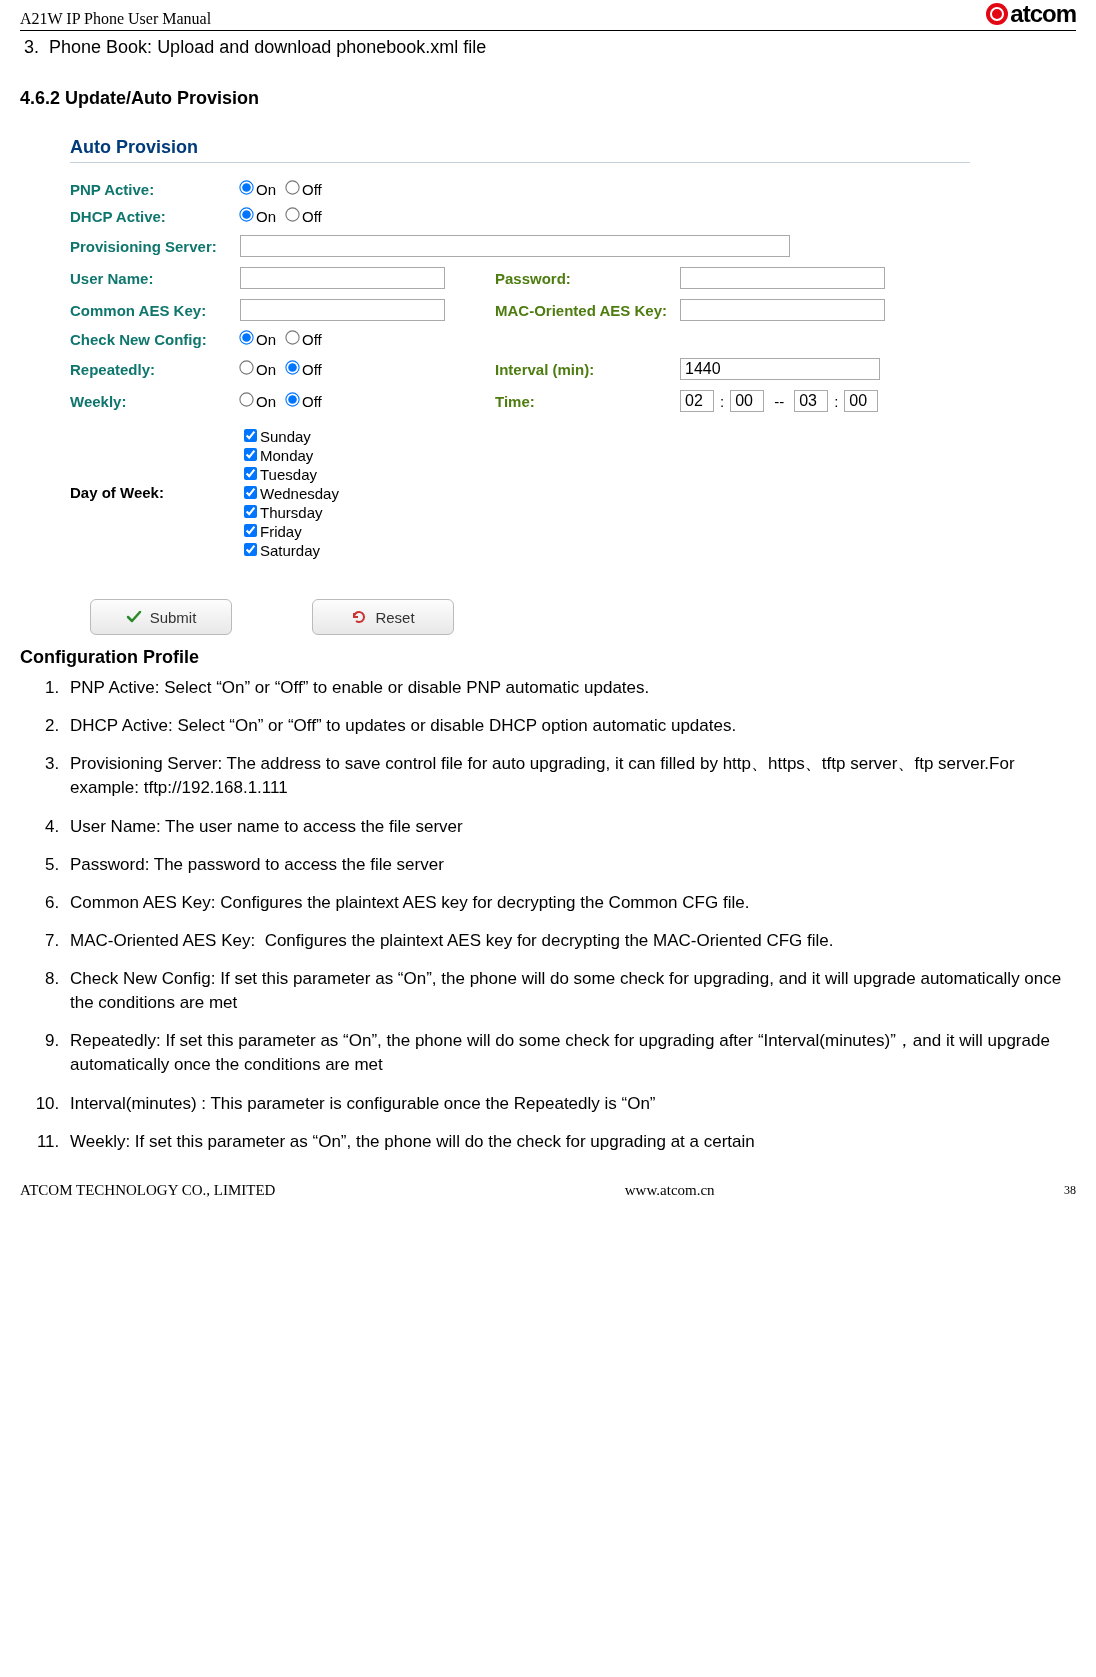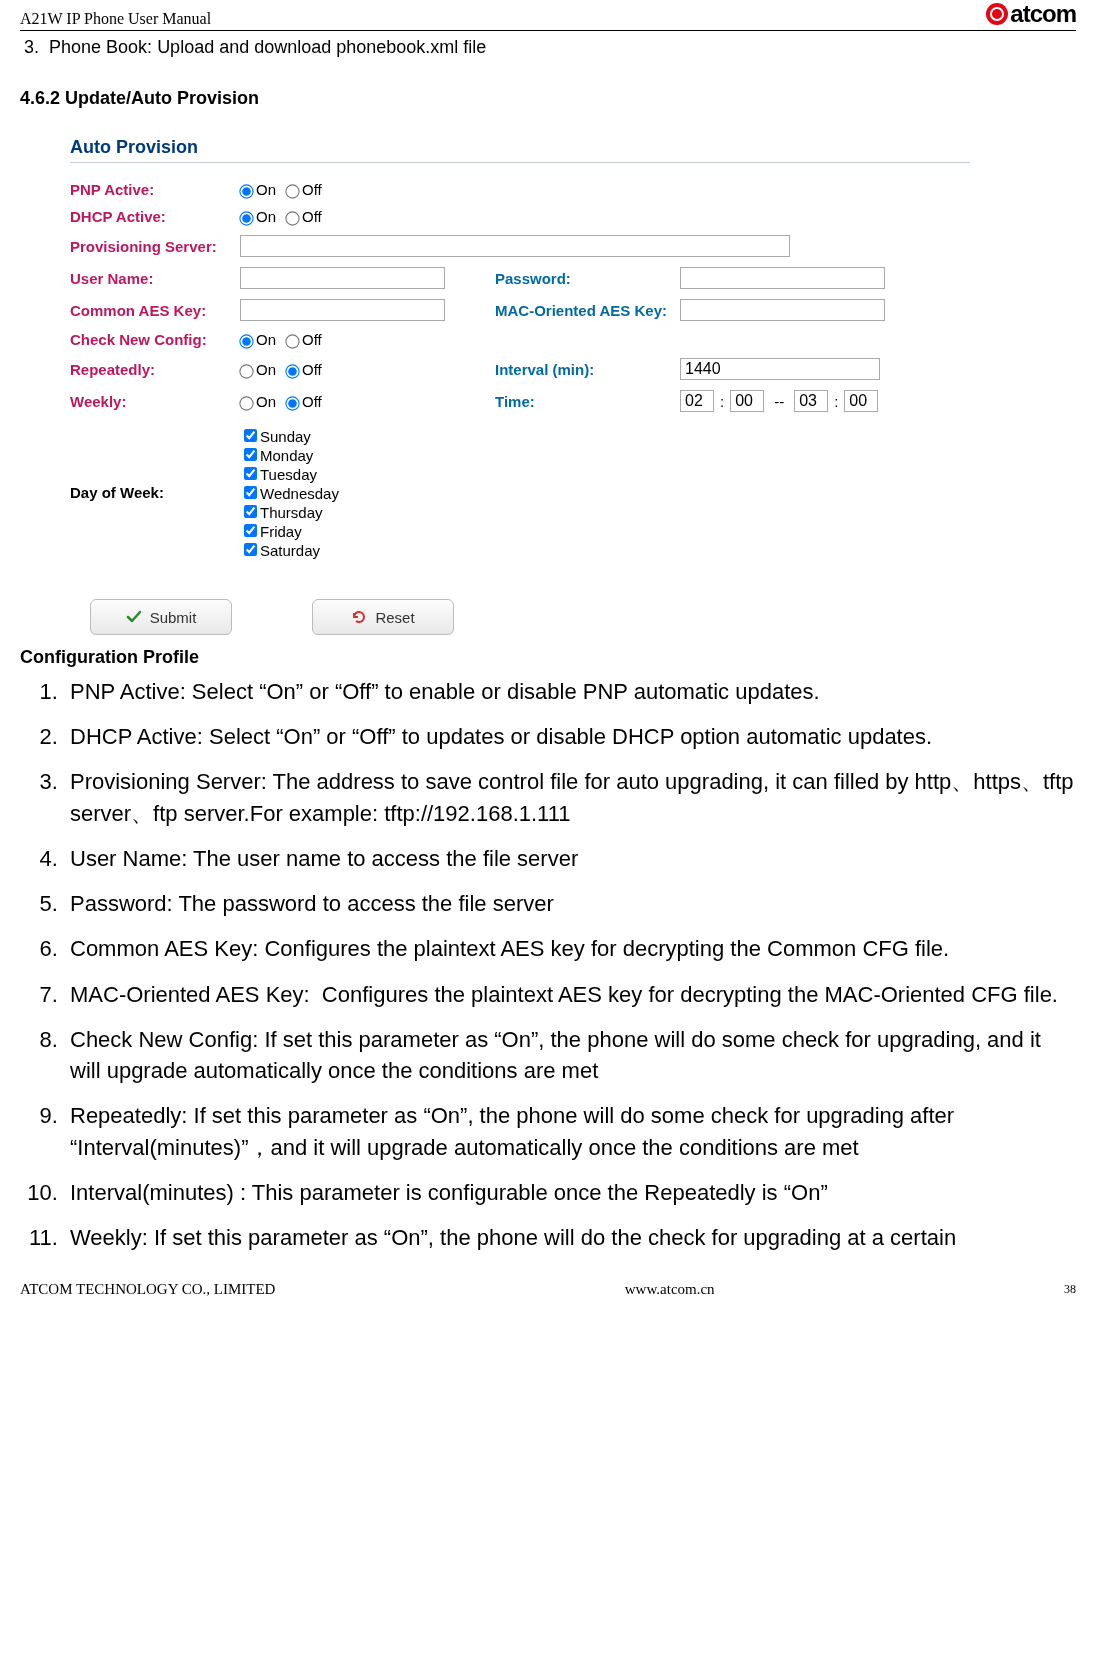--- a/index.html
+++ b/index.html
@@ -78,32 +78,32 @@
     margin-bottom: 18px;
     width: 900px;
   }
   .form-row {
     display: flex;
     align-items: center;
     margin: 10px 0;
   }
   .lbl {
     font-weight: bold;
-    color: #be185d;
+    color: #0f766e;
     width: 170px;
   }
   .lbl2 {
     font-weight: bold;
-    color: #0369a1;
+    color: #4d7c0f;
     width: 185px;
     margin-left: 50px;
   }
   .radio-group {
     display: flex;
-    align-items: flex-end;
+    align-items: flex-start;
     width: 200px;
   }
   input[type=radio] {
     margin: 0 3px 0 0;
     transform: scale(1.1);
   }
   .opt-label {
     margin-right: 10px;
   }
   .txt {
@@ -139,21 +139,21 @@
   }
   .btn svg { flex:none; }
   .config-title {
     font-weight: bold;
     font-size: 18px;
     margin: 12px 0 4px 0;
   }
   ol.config-list {
     margin: 2px 0 0 0;
     padding-left: 44px;
-    font-size: 22px;
+    font-size: 17px;
   }
   ol.config-list li {
     margin: 8px 0 14px 0;
     padding-left: 6px;
     line-height: 1.42;
   }
   .footer {
     display: flex;
     justify-content: space-between;
     align-items: center;

